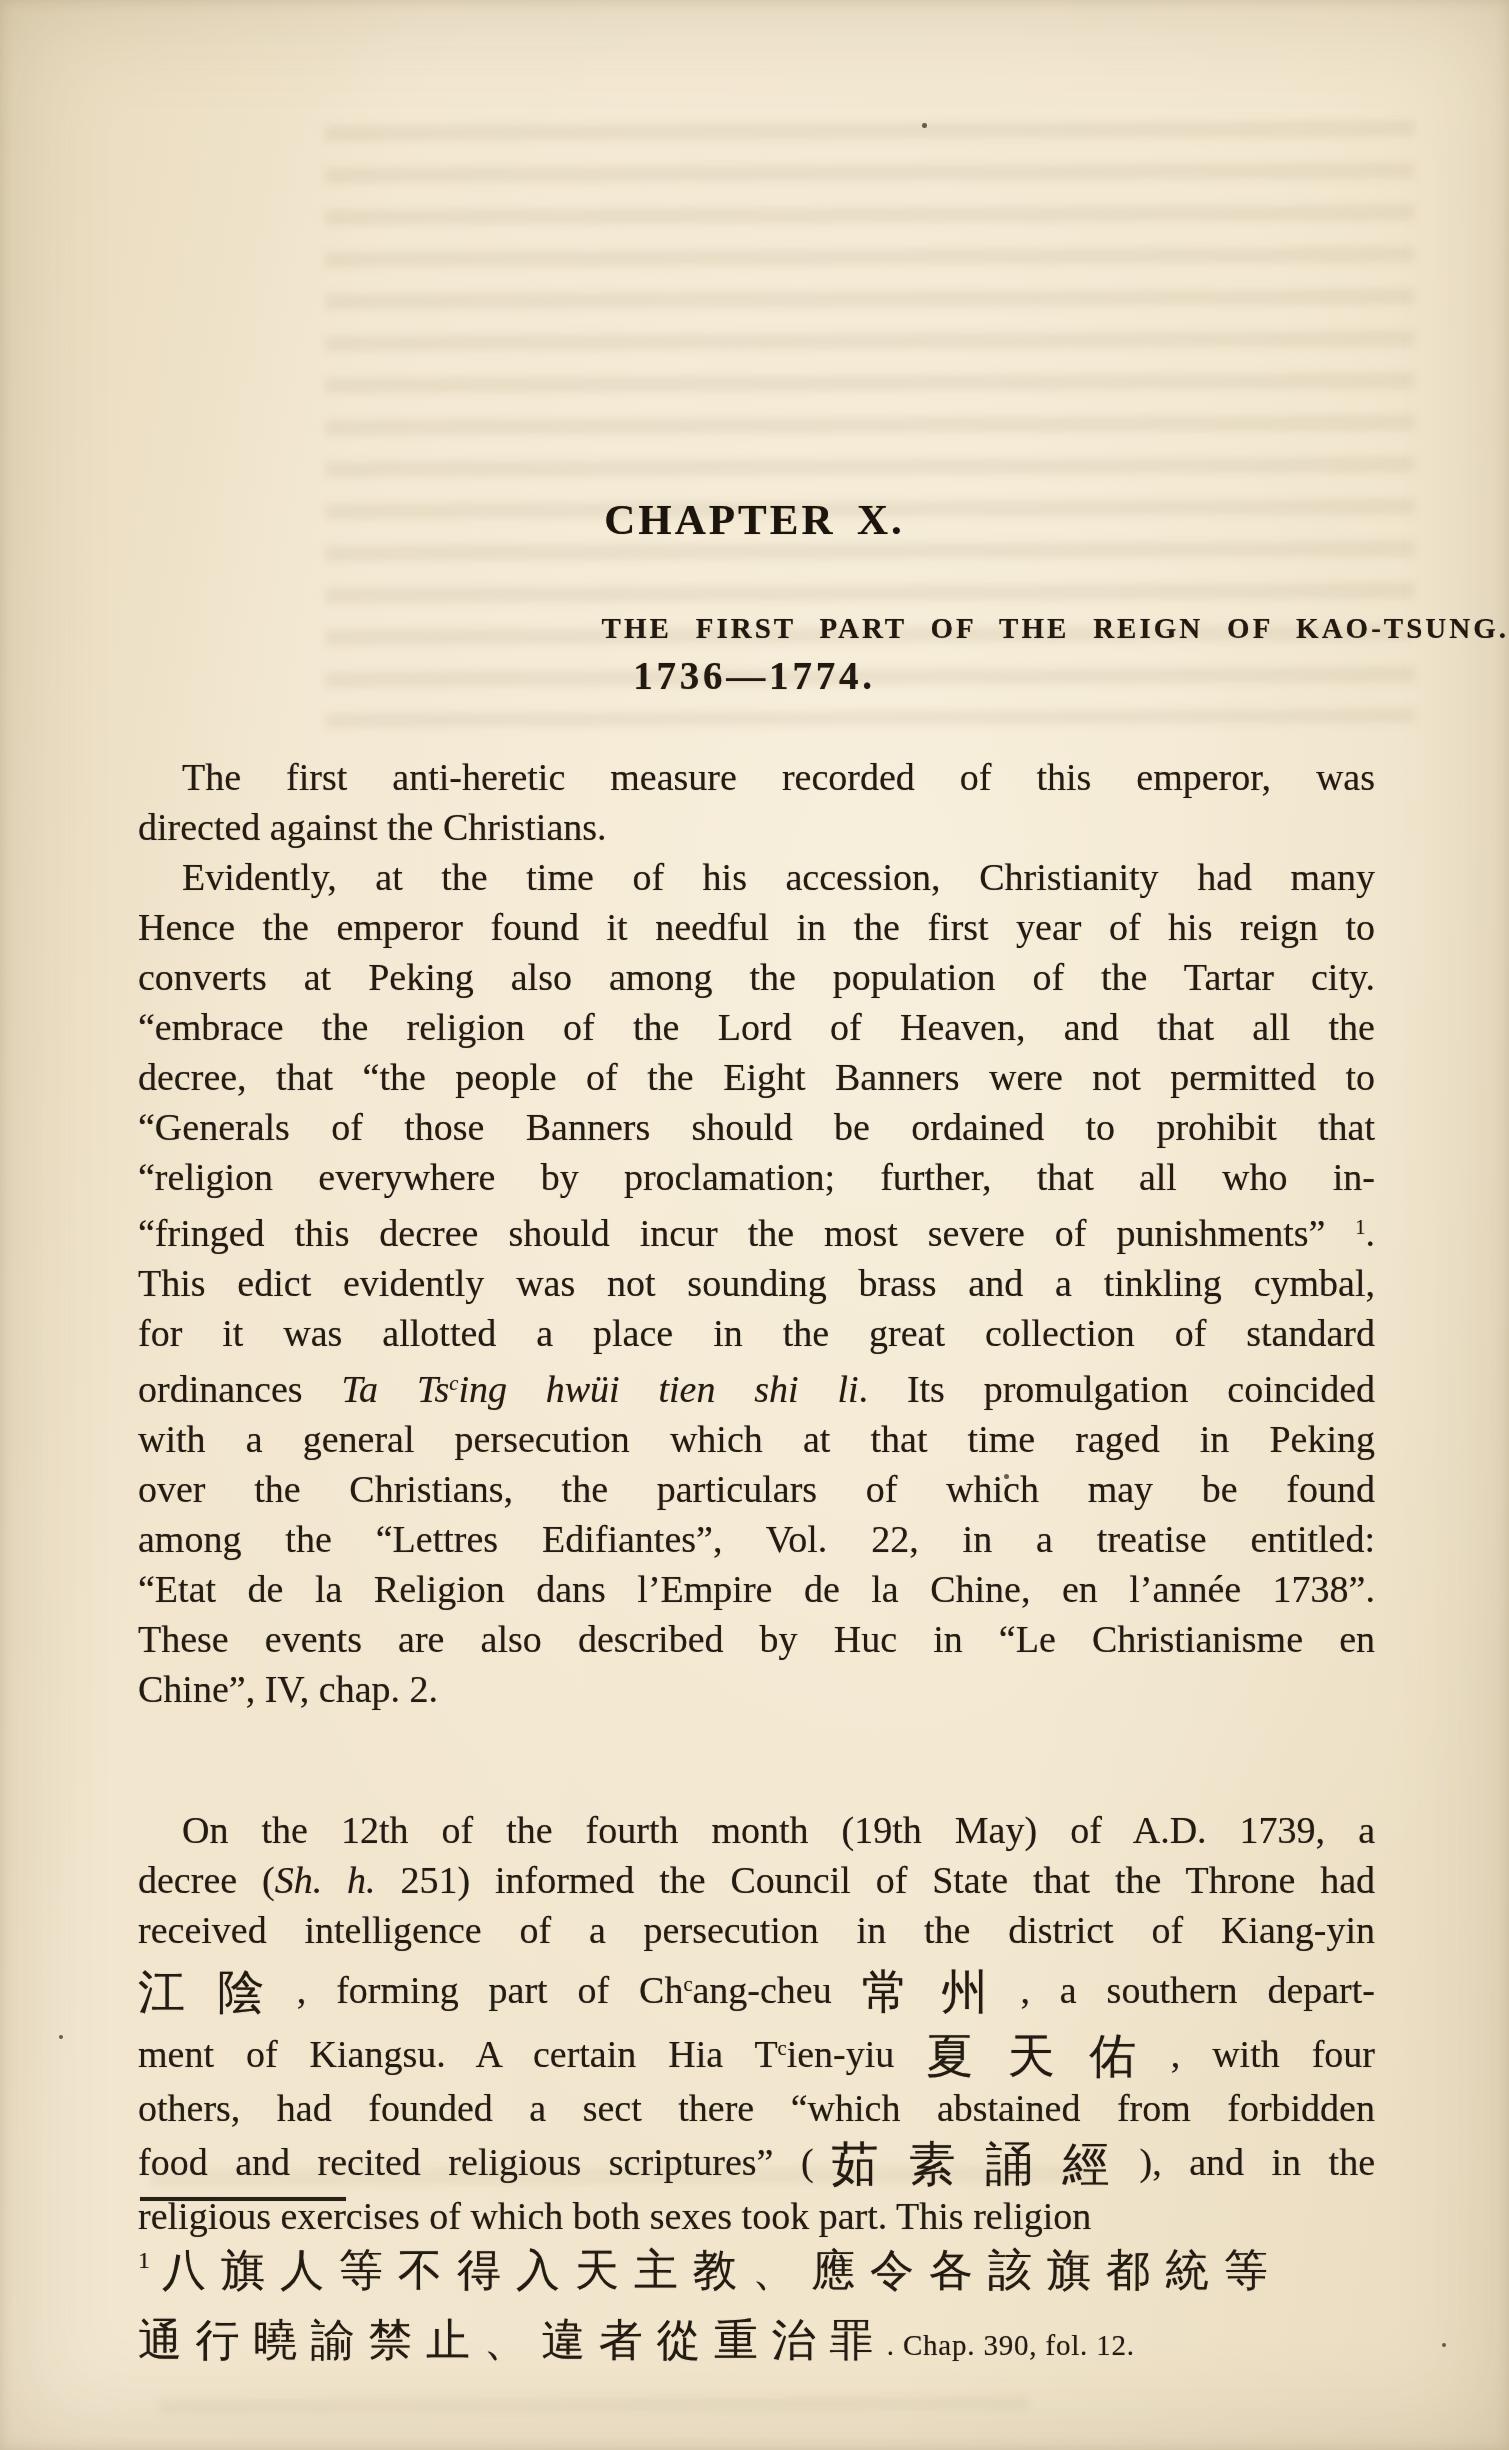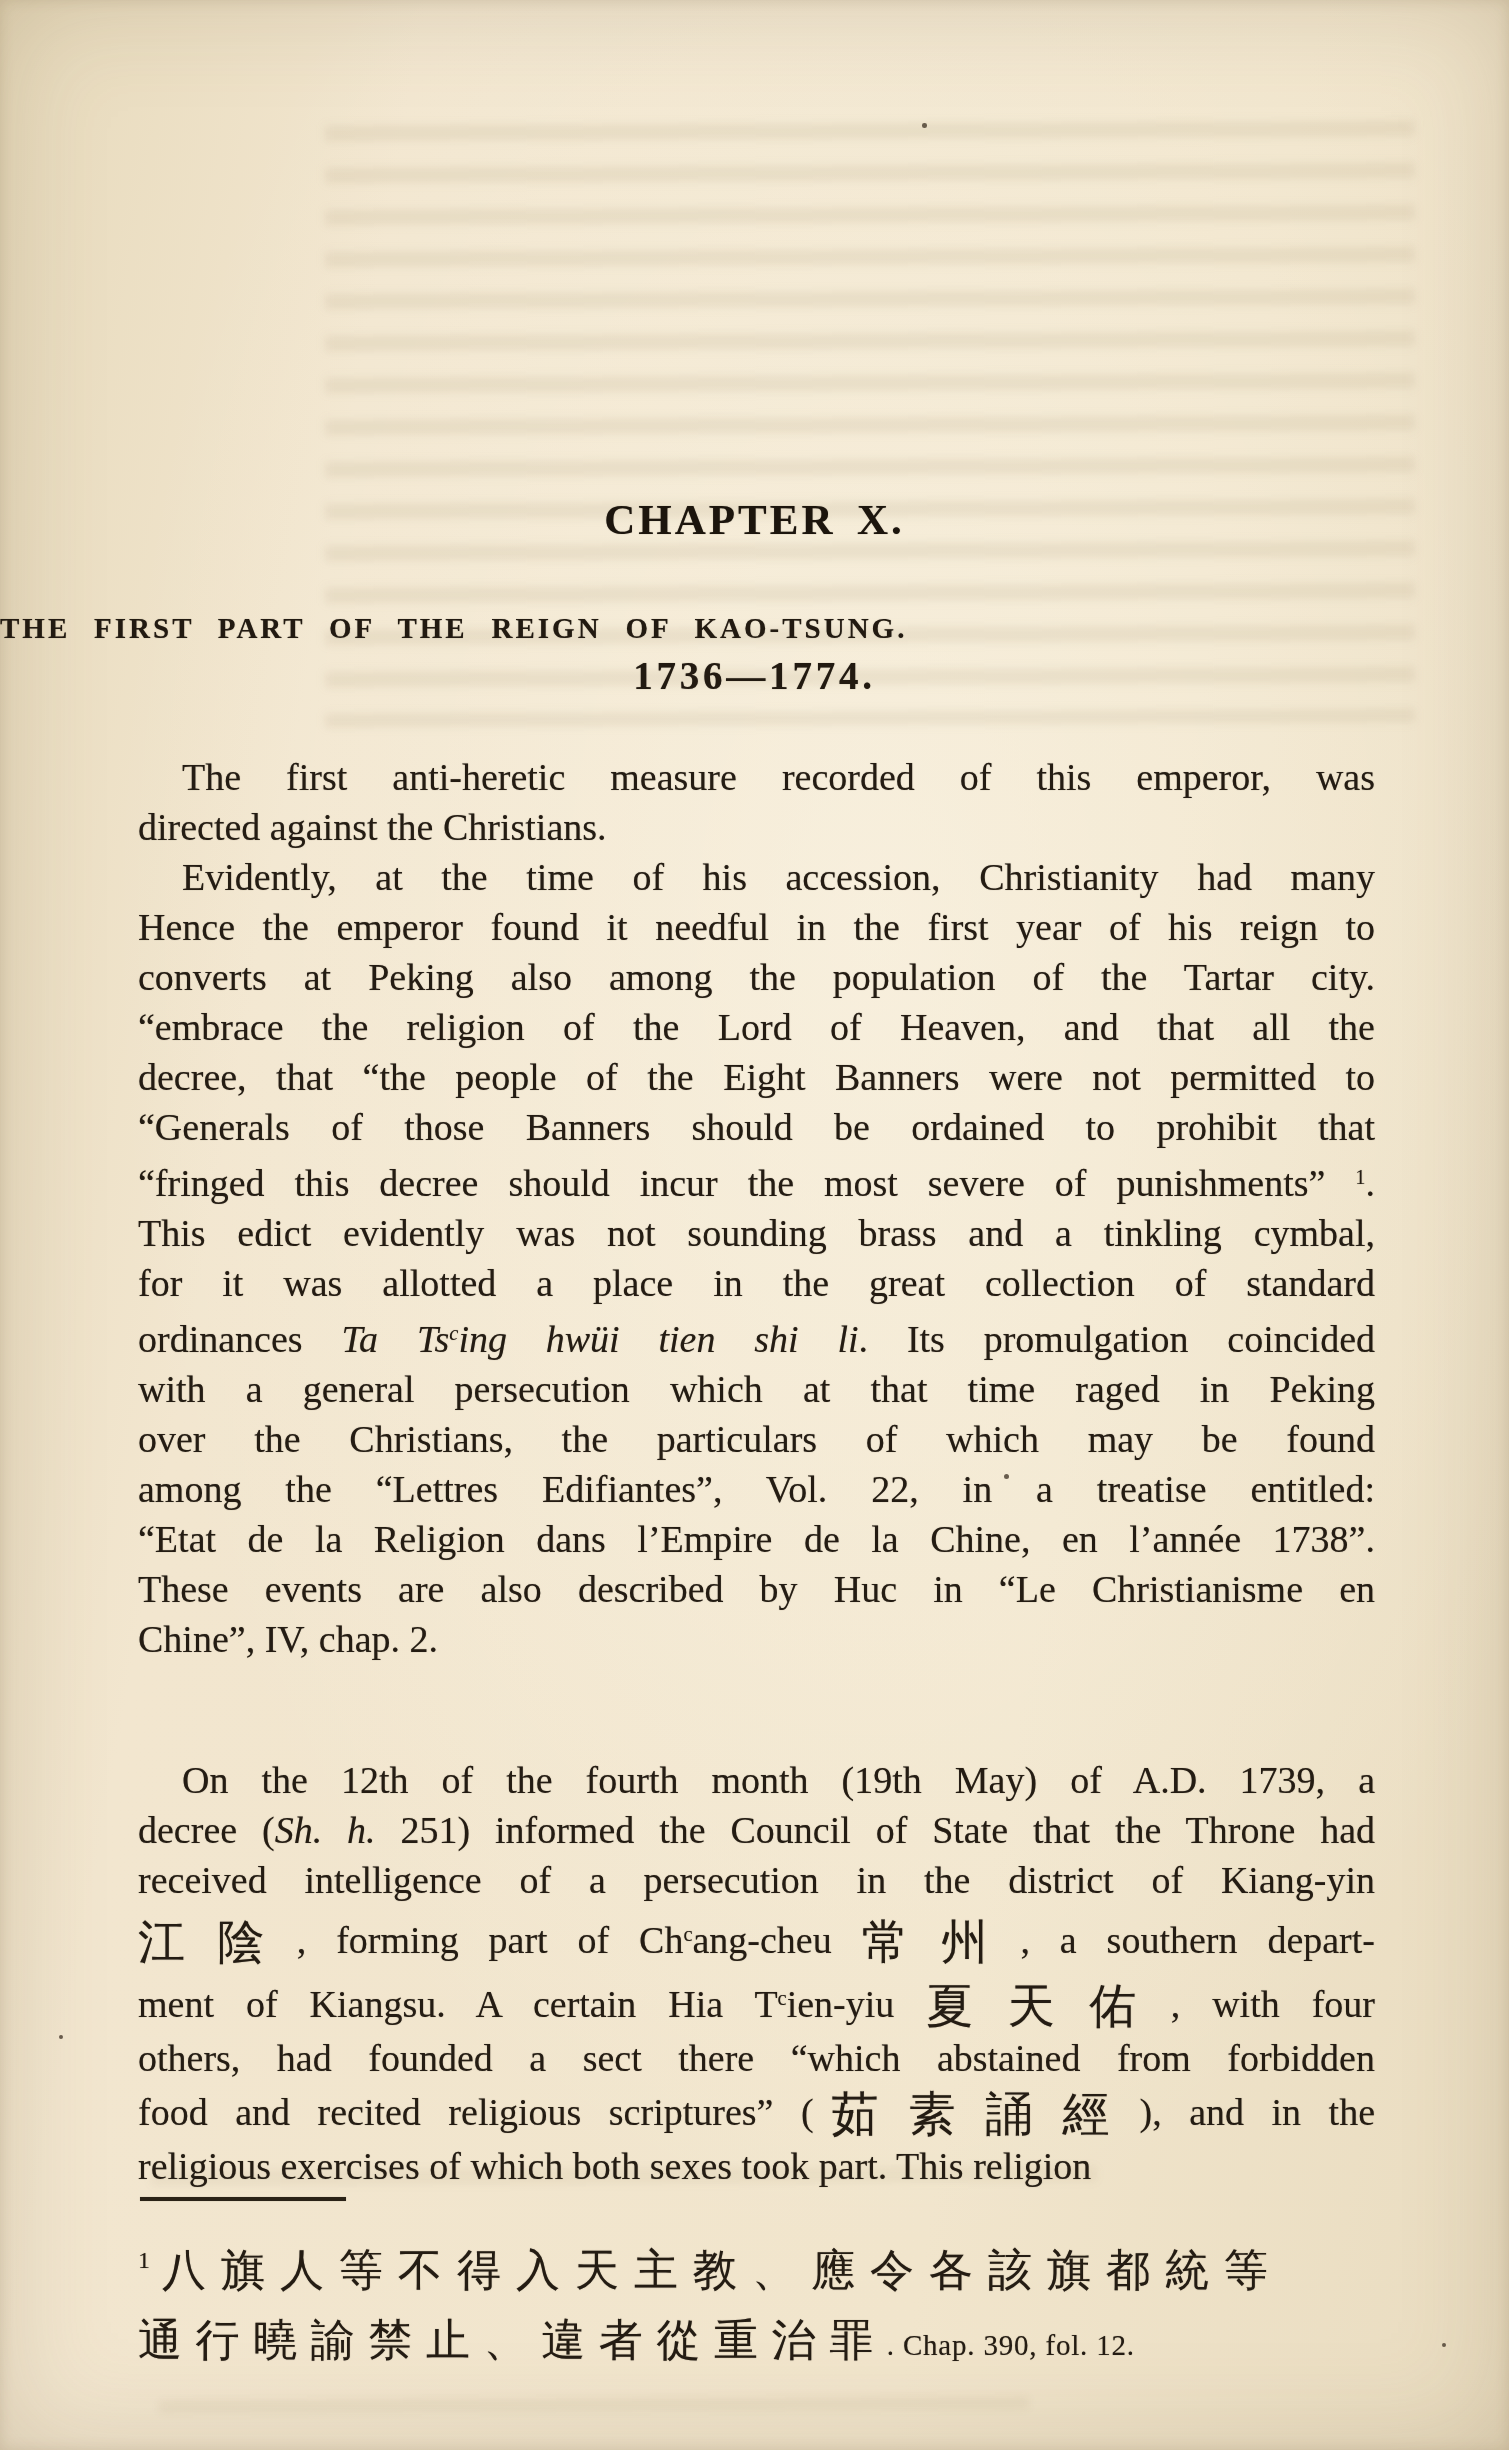--- a/index.html
+++ b/index.html
@@ -32,21 +32,21 @@
 
   .chapter-heading{
     position:absolute;top:493px;left:0;width:100%;
     margin:0;text-align:center;
     font-size:43px;line-height:53px;font-weight:700;
     letter-spacing:3px;word-spacing:7.6px;
     color:#1c150d;
   }
   .section-heading{
     position:absolute;top:606px;left:0;width:100%;
-    margin:0;text-align:left;
+    margin:0;text-align:right;
     font-size:29px;line-height:45px;font-weight:700;
     letter-spacing:3px;word-spacing:13.6px;
     color:#221a11;
   }
   .date-range{
     position:absolute;top:645px;left:0;width:100%;
     margin:0;text-align:center;
     font-size:39px;line-height:62px;font-weight:700;
     letter-spacing:3.8px;
     color:#221a11;
@@ -114,20 +114,21 @@
         <div class="bline indent"><span>The first anti-heretic measure recorded of this emperor, was</span></div>
         <div class="bline last"><span>directed against the Christians.</span></div>
       </div>
       <div class="para para-2">
         <div class="bline indent"><span>Evidently, at the time of his accession, Christianity had many</span></div>
         <div class="bline "><span>Hence the emperor found it needful in the first year of his reign to</span></div>
         <div class="bline "><span>converts at Peking also among the population of the Tartar city.</span></div>
         <div class="bline "><span>“embrace the religion of the Lord of Heaven, and that all the</span></div>
         <div class="bline "><span>decree, that “the people of the Eight Banners were not permitted to</span></div>
         <div class="bline "><span>“Generals of those Banners should be ordained to prohibit that</span></div>
+        <div class="bline "><span>“religion everywhere by proclamation; further, that all who in-</span></div>
         <div class="bline "><span>“fringed this decree should incur the most severe of punishments” </span><span class="seg-sup">1</span><span>.</span></div>
         <div class="bline "><span>This edict evidently was not sounding brass and a tinkling cymbal,</span></div>
         <div class="bline "><span>for it was allotted a place in the great collection of standard</span></div>
         <div class="bline "><span>ordinances </span><span class="seg-i">Ta Ts</span><span class="seg-i seg-sup">c</span><span class="seg-i">ing hwüi tien shi li</span><span>. Its promulgation coincided</span></div>
         <div class="bline "><span>with a general persecution which at that time raged in Peking</span></div>
         <div class="bline "><span>over the Christians, the particulars of which may be found</span></div>
         <div class="bline "><span>among the “Lettres Edifiantes”, Vol. 22, in a treatise entitled:</span></div>
         <div class="bline "><span>“Etat de la Religion dans l’Empire de la Chine, en l’année 1738”.</span></div>
         <div class="bline "><span>These events are also described by Huc in “Le Christianisme en</span></div>
         <div class="bline last"><span>Chine”, IV, chap. 2.</span></div>

